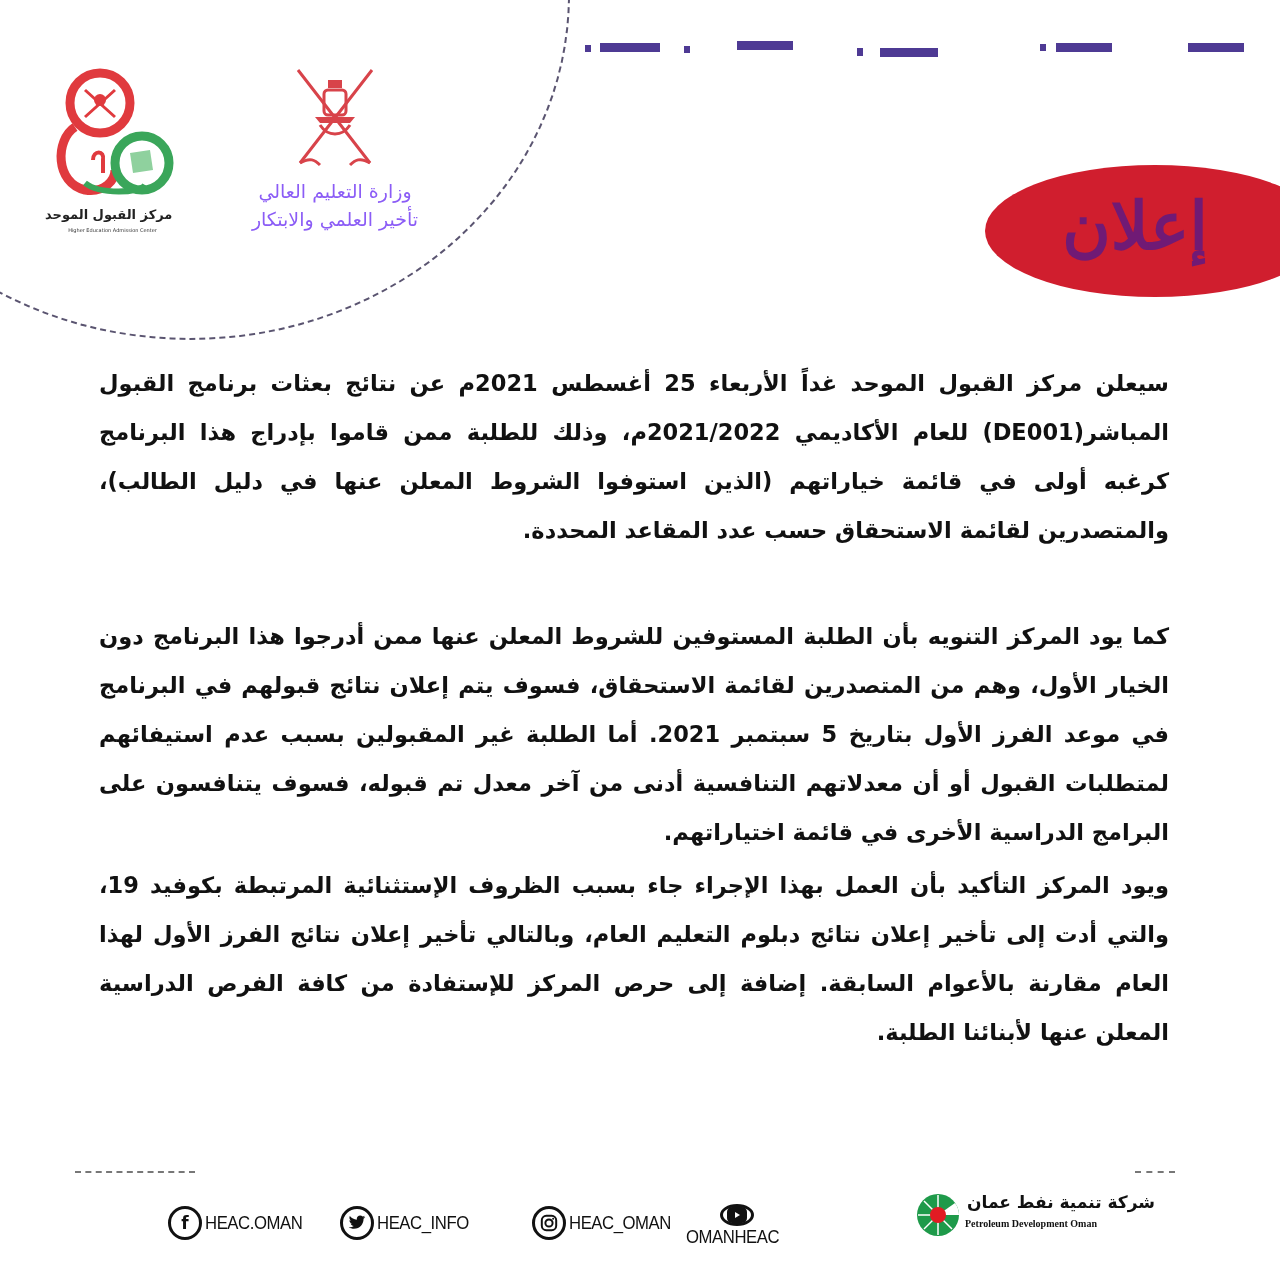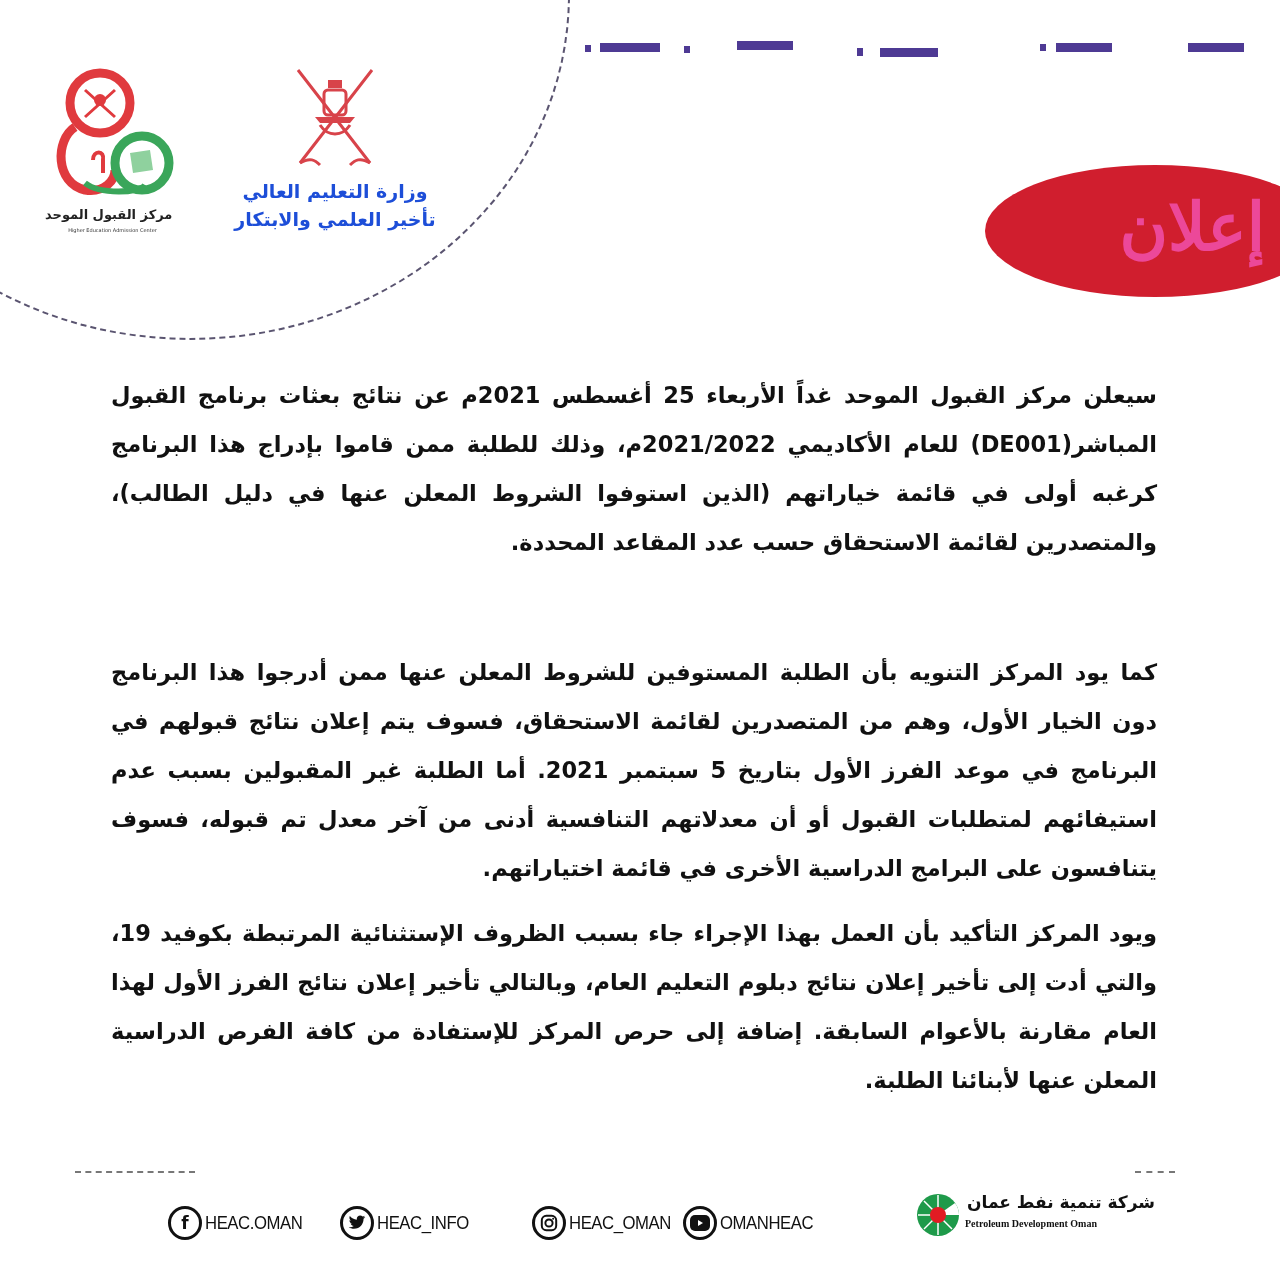--- a/index.html
+++ b/index.html
@@ -1,27 +1,27 @@
 <!DOCTYPE html>
 <html><head>
 <meta charset="utf-8">
 <style>
   html, body { margin:0; padding:0; }
   body { width:1280px; height:1280px; background:#ffffff; position:relative; overflow:hidden; font-family:"DejaVu Sans", sans-serif; }
   .arc { position:absolute; left:-190px; top:-350px; width:760px; height:690px; border:2px dashed #5a5470; border-radius:50%; box-sizing:border-box; }
   .dash { position:absolute; background:#4e3a94; height:9px; }
   .ellipse { position:absolute; left:985px; top:165px; width:340px; height:132px; background:#d01e2e; border-radius:50%; }
-  .ellipse-text { position:absolute; left:1005px; top:172px; width:260px; text-align:right; font-family:Liberation Sans, sans-serif; font-weight:bold; font-size:66px; color:#ec4899; direction:rtl; line-height:110px; }
+  .ellipse-text { position:absolute; left:1005px; top:172px; width:260px; text-align:center; font-family:Liberation Serif, serif; font-weight:bold; font-size:66px; color:#701a75; direction:rtl; line-height:110px; }
   .logo-heac { position:absolute; left:45px; top:65px; width:140px; height:180px; }
   .logo-mohe { position:absolute; left:220px; top:65px; width:230px; height:180px; }
-  .mohe-text { position:absolute; left:0; top:112px; width:230px; text-align:center; direction:rtl; font-weight:bold; font-size:19px; color:#1d4ed8; line-height:28px; }
+  .mohe-text { position:absolute; left:0; top:112px; width:230px; text-align:center; direction:rtl; font-weight:normal; font-size:19px; color:#8b5cf6; line-height:28px; }
   .heac-name { position:absolute; left:0; top:142px; width:135px; text-align:left; direction:rtl; font-weight:bold; font-size:13px; color:#222; }
   .heac-sub { position:absolute; left:0; top:162px; width:135px; text-align:center; font-size:5px; color:#333; }
   .body-text { position:absolute; left:95px; top:355px; width:1078px; direction:rtl; text-align:justify; text-align-last:right; font-family:"DejaVu Sans", sans-serif; font-weight:bold; font-size:22.5px; line-height:49px; color:#111; }
-  .body-text p { margin:16px; }
+  .body-text p { margin:4px; }
   .gap { height:49px; }
   .footer-line { position:absolute; top:1171px; height:0; border-top:2px dashed #777; }
   .social { position:absolute; top:1204px; height:38px; display:flex; align-items:center; }
   .social .ic { width:34px; height:34px; border:3px solid #111; border-radius:50%; box-sizing:border-box; display:flex; align-items:center; justify-content:center; font-weight:bold; font-size:17px; color:#111; }
   .social .lbl { margin-left:3px; font-family:"Liberation Sans", sans-serif; font-size:19px; color:#111; letter-spacing:-0.5px; transform:scaleX(0.88); transform-origin:left center; }
   .pdo { position:absolute; left:915px; top:1190px; width:240px; height:50px; }
   .pdo-ar { position:absolute; left:52px; top:2px; font-size:17px; font-weight:bold; color:#111; direction:rtl; }
   .pdo-en { position:absolute; left:50px; top:28px; font-size:10px; font-weight:bold; color:#111; font-family:Liberation Serif, serif; }
 </style>
 </head>
@@ -99,21 +99,21 @@
 <div class="social" style="left:532px;">
   <span class="ic">
     <svg width="18" height="18" viewBox="0 0 20 20">
         <rect x="2" y="2" width="16" height="16" rx="5" fill="none" stroke="#111" stroke-width="2.2"></rect>
         <circle cx="10" cy="10" r="4" fill="none" stroke="#111" stroke-width="2.2"></circle>
         <circle cx="14.6" cy="5.4" r="1.1" fill="#111"></circle>
       </svg>
   </span>
   <span class="lbl">HEAC_OMAN</span>
 </div>
-<div class="social" style="left:683px;">
+<div class="social" style="left:683px;flex-direction:column;">
   <span class="ic">
     <svg width="20" height="16" viewBox="0 0 20 16">
         <rect x="0" y="0" width="20" height="16" rx="5" fill="#111"></rect>
         <path d="M8 5 L13 8 L8 11 Z" fill="#fff"></path>
       </svg>
   </span>
   <span class="lbl">OMANHEAC</span>
 </div>
 
 <div class="pdo">

